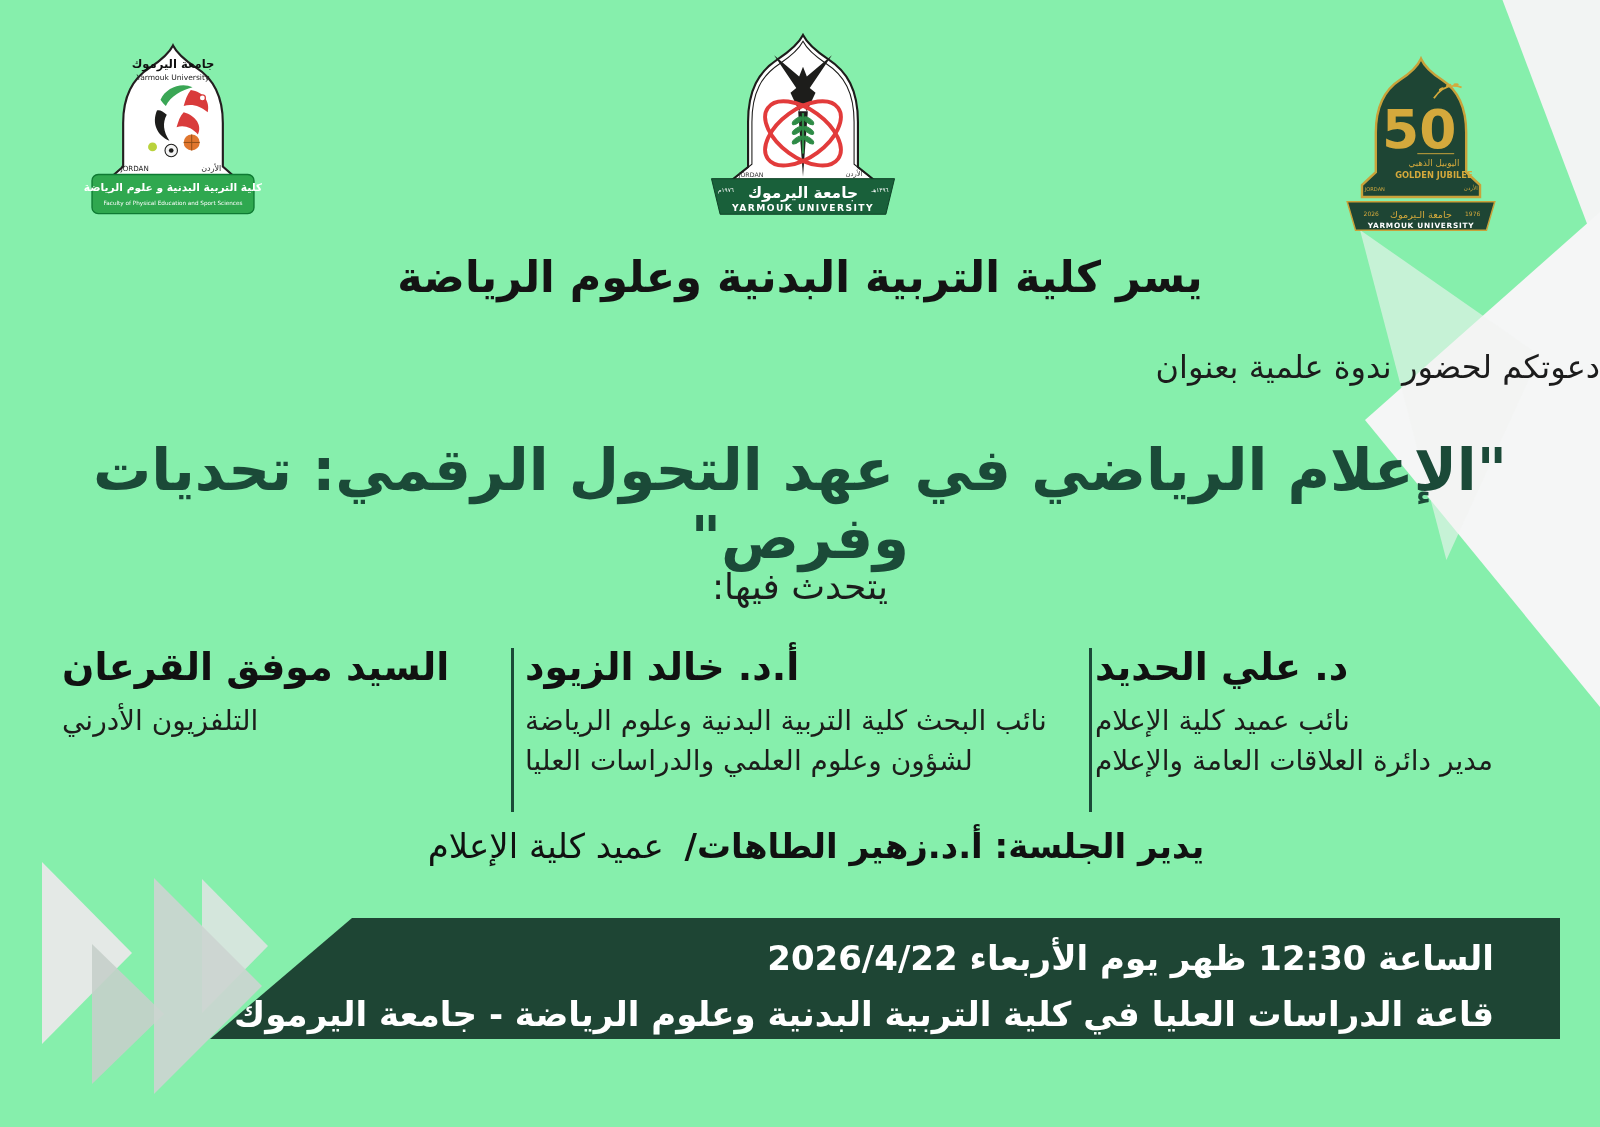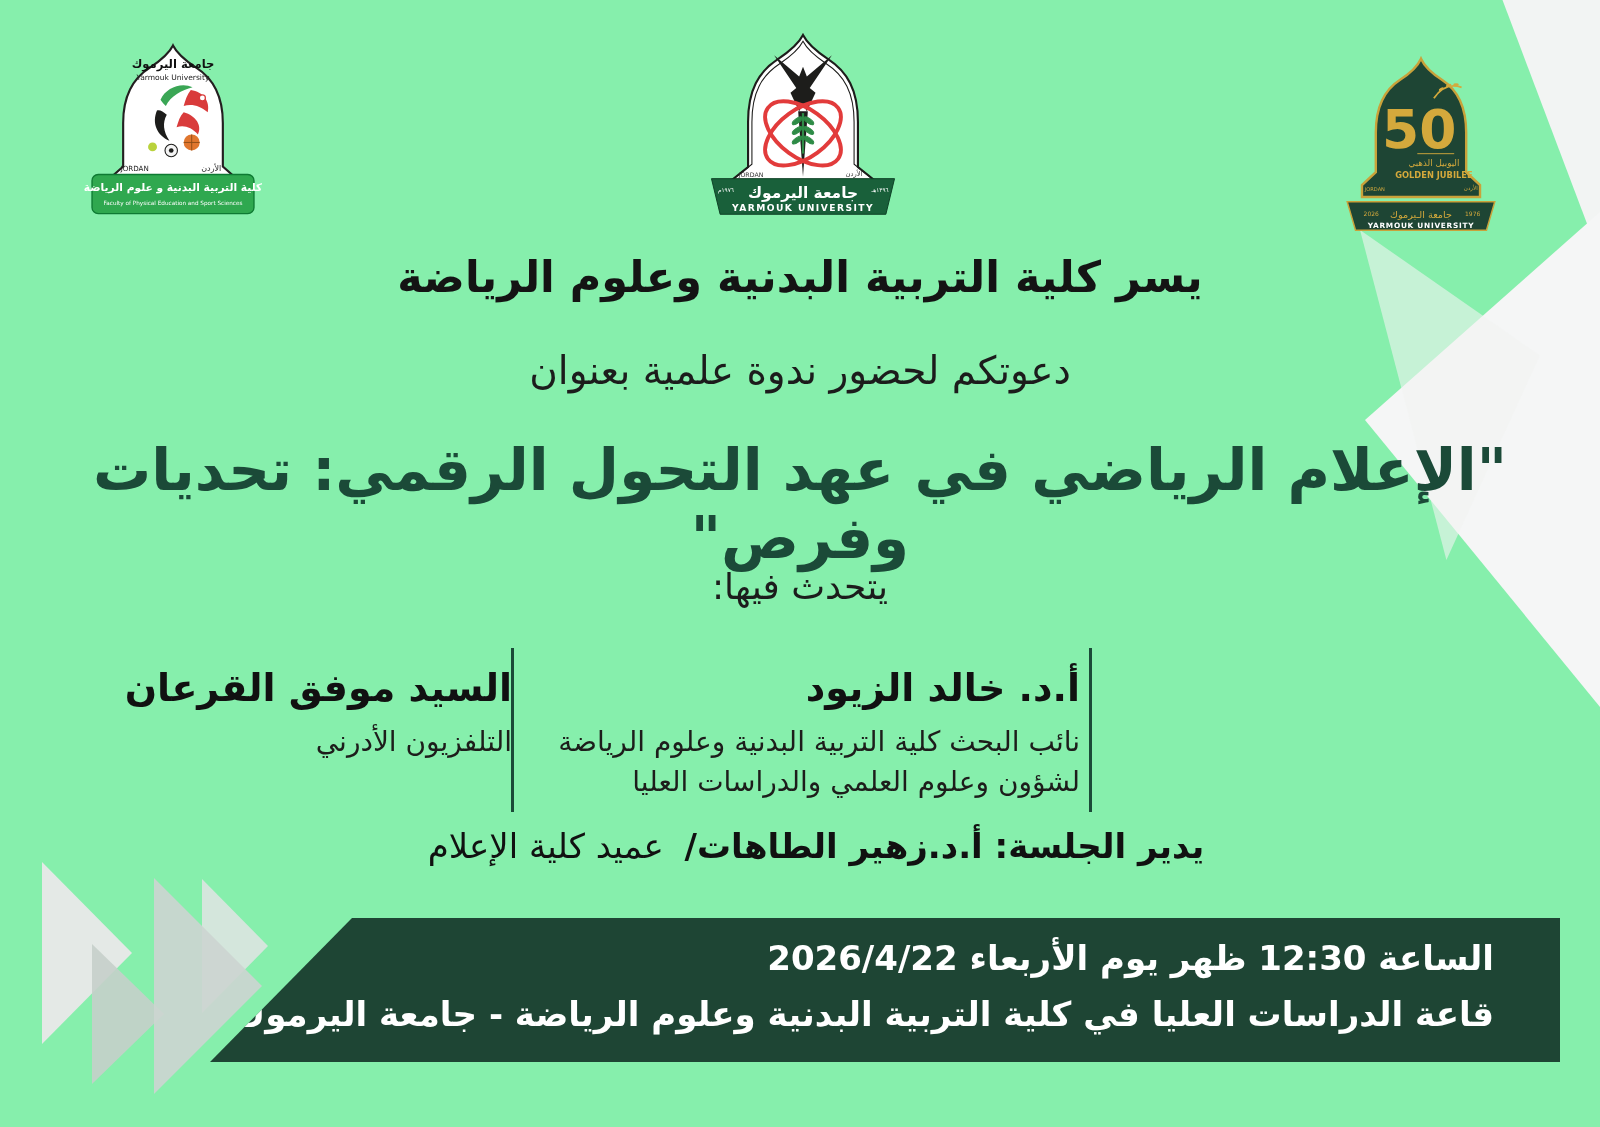--- a/index.html
+++ b/index.html
@@ -22,41 +22,41 @@
   .tri-b { left:92px;  top:944px; width:72px;  height:140px; background:#c5cfca; opacity:.9; }
   .tri-c { left:154px; top:878px; width:108px; height:216px; background:#ccd5d0; opacity:.92; }
   
   .logo { position:absolute; }
   .logo-faculty  { left:84px;   top:36px; }
   .logo-univ     { left:697px;  top:30px; }
   .logo-jubilee  { left:1338px; top:54px; }
   
   .center-line { position:absolute; left:0; width:100%; text-align:center; direction:rtl; }
   .h-line1 { top:252px; font-size:43px; font-weight:700; color:#141414; }
-  .h-line2 { top:348px; font-size:39px; font-weight:500; color:#1c1c1c; }
+  .h-line2 { top:348px; font-size:32px; font-weight:500; color:#1c1c1c;text-align:right; }
   .h-title { top:436px; font-size:58px; font-weight:700; color:#1b4a38; }
   .h-intro { top:566px; font-size:36px; font-weight:500; color:#1c1c1c;text-align:center; }
   
-  .speaker { position:absolute; top:666px; text-align:right; direction:rtl; }
+  .speaker { position:absolute; top:645px; text-align:left; direction:rtl; }
   .s-right { left:1095px; width:445px; }
   .s-mid   { left:525px;  width:555px; }
   .s-left  { left:62px;   width:450px; }
   .s-name  { font-size:38px; font-weight:700; color:#111; margin-bottom:12px; }
   .s-role  { font-size:28px; color:#1d1d1b; line-height:1.42; }
   .divider { position:absolute; width:3px; height:164px; background:#1b4a38; top:648px; }
   .divider-1 { left:511px; }
   .divider-2 { left:1089px; }
   
   .moderator { position:absolute; top:826px; left:16px; width:100%; text-align:center;
                direction:rtl; font-size:34px; color:#111; }
   .mod-prefix { font-weight:700; }
   .mod-suffix { font-weight:400; margin-right:10px; }
   
   .footer-banner {
-    position:absolute; left:210px; top:918px; width:1350px; height:144px;
+    position:absolute; left:210px; top:918px; width:1350px; height:121px;
     background:#1e4534; clip-path:polygon(142px 0, 100% 0, 100% 100%, 0 100%);
   }
   .footer-text {
     position:absolute; right:66px; top:12px; text-align:right; direction:rtl;
     font-size:34px; font-weight:700; color:#ffffff; line-height:1.65; white-space:nowrap;
   }
   
   svg text { font-family:"DejaVu Sans", sans-serif; }
 </style>
 </head>
@@ -148,20 +148,25 @@
       <text x="146" y="176" text-anchor="middle" font-size="6.5" fill="#d4a93c">1976</text>
       <text x="90" y="189" text-anchor="middle" font-size="8" font-weight="bold" letter-spacing="0.8" fill="#ffffff">YARMOUK UNIVERSITY</text>
     </svg>
   </div>
 
   <div class="center-line h-line1">يسر كلية التربية البدنية وعلوم الرياضة</div>
   <div class="center-line h-line2">دعوتكم لحضور ندوة علمية بعنوان</div>
   <div class="center-line h-title">"الإعلام الرياضي في عهد التحول الرقمي: تحديات وفرص"</div>
   <div class="center-line h-intro">يتحدث فيها:</div>
 
+  <div class="speaker s-right">
+    <div class="s-name">د. علي الحديد</div>
+    <div class="s-role">نائب عميد كلية الإعلام</div>
+    <div class="s-role">مدير دائرة العلاقات العامة والإعلام</div>
+  </div>
   <div class="speaker s-mid">
     <div class="s-name">أ.د. خالد الزيود</div>
     <div class="s-role">نائب البحث كلية التربية البدنية وعلوم الرياضة</div>
     <div class="s-role">لشؤون وعلوم العلمي والدراسات العليا</div>
   </div>
   <div class="speaker s-left">
     <div class="s-name">السيد موفق القرعان</div>
     <div class="s-role">التلفزيون الأدرني</div>
   </div>
   <div class="divider divider-1"></div>

